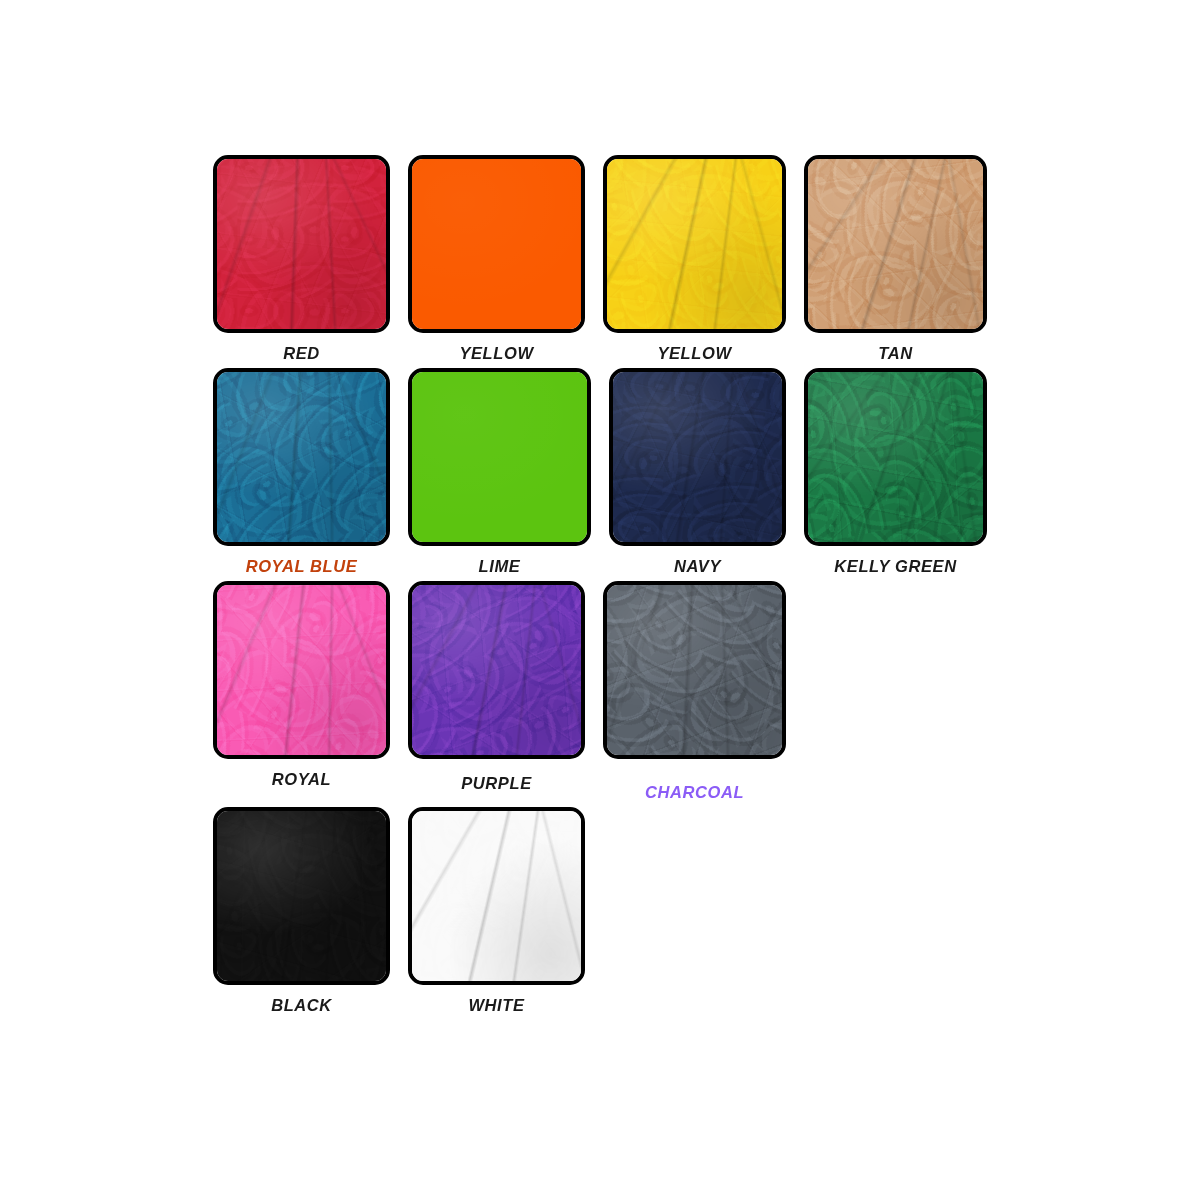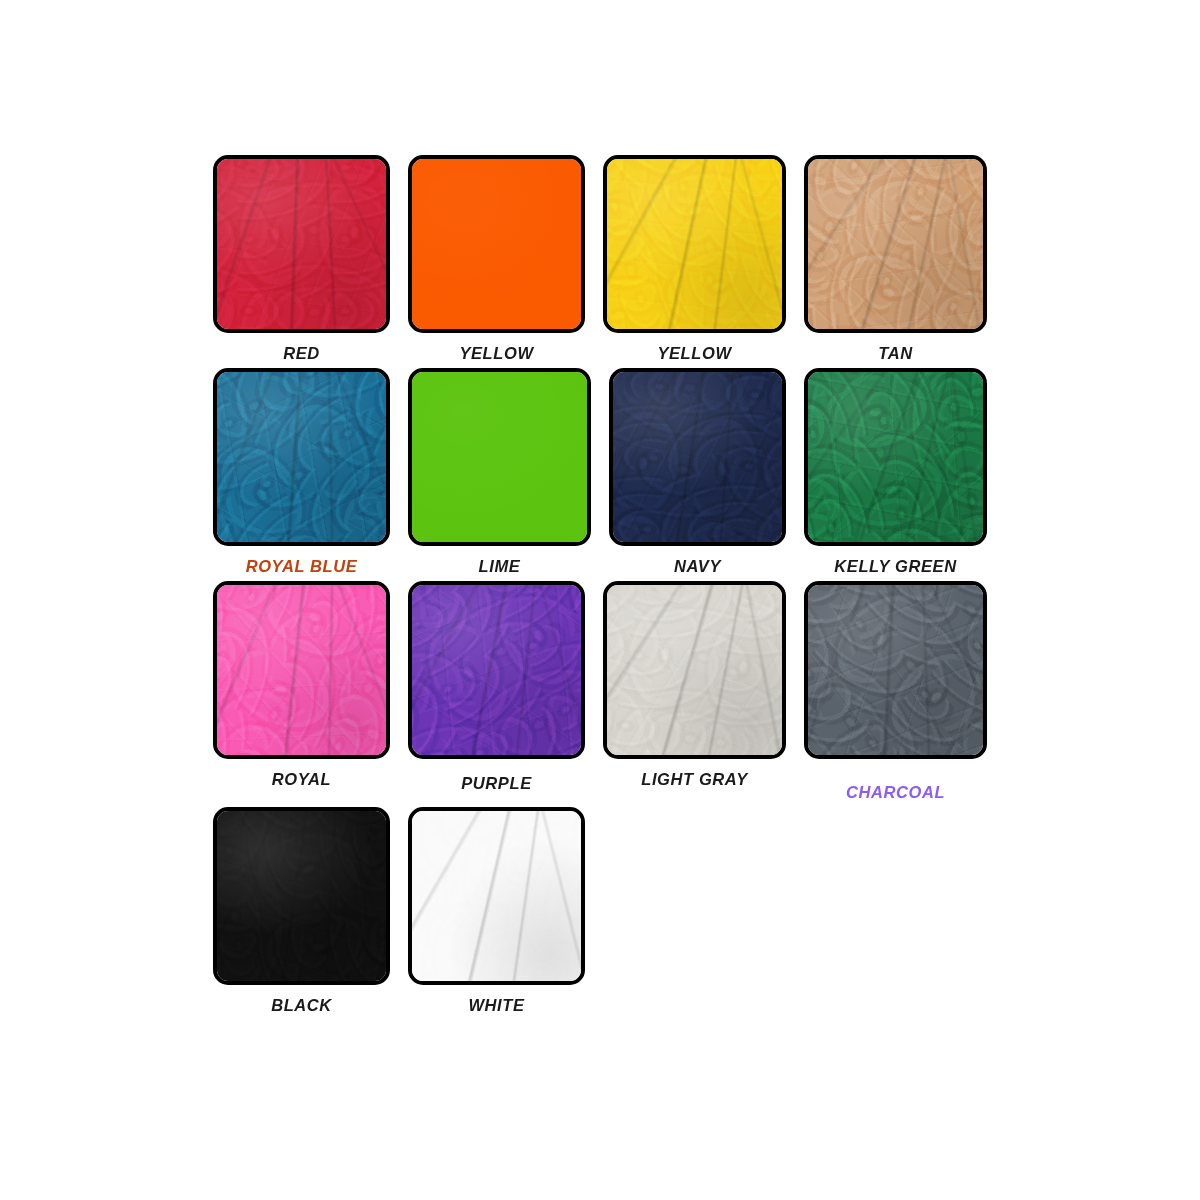--- a/index.html
+++ b/index.html
@@ -232,29 +232,20 @@
         </div>
         <div class="swatch-cell col-1">
           <div class="tile grain">
             <div class="fill" style="background: rgb(107, 53, 181);"></div>
             <div class="grain-layer" style="transform: rotate(333deg) scale(1.35);"></div>
             <div class="crack-layer" style="transform: rotate(0deg);"></div>
             <div class="shade-layer"></div>
           </div>
           <div class="swatch-label" style="color: rgb(26, 26, 26); margin-top: 15px;">PURPLE</div>
         </div>
-        <div class="swatch-cell col-2">
-          <div class="tile grain">
-            <div class="fill" style="background: rgb(216, 213, 207);"></div>
-            <div class="grain-layer" style="transform: rotate(10deg) scale(1.35);"></div>
-            <div class="crack-layer" style="transform: rotate(5deg);"></div>
-            <div class="shade-layer"></div>
-          </div>
-          <div class="swatch-label" style="color: rgb(26, 26, 26);">LIGHT GRAY</div>
-        </div>
         <div class="swatch-cell col-3">
           <div class="tile grain">
             <div class="fill" style="background: rgb(90, 98, 107);"></div>
             <div class="grain-layer" style="transform: rotate(47deg) scale(1.35);"></div>
             <div class="crack-layer" style="transform: rotate(-8deg);"></div>
             <div class="shade-layer"></div>
           </div>
           <div class="swatch-label" style="color: #8b5cf6; margin-top: 24px;">CHARCOAL</div>
         </div>
       </div>

